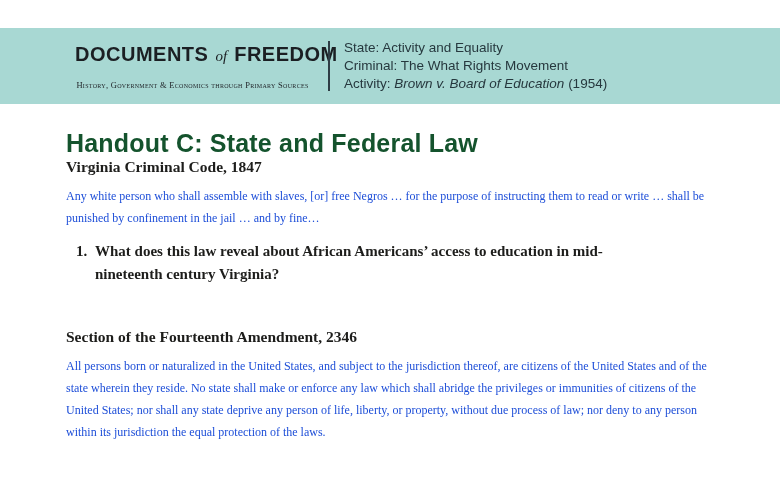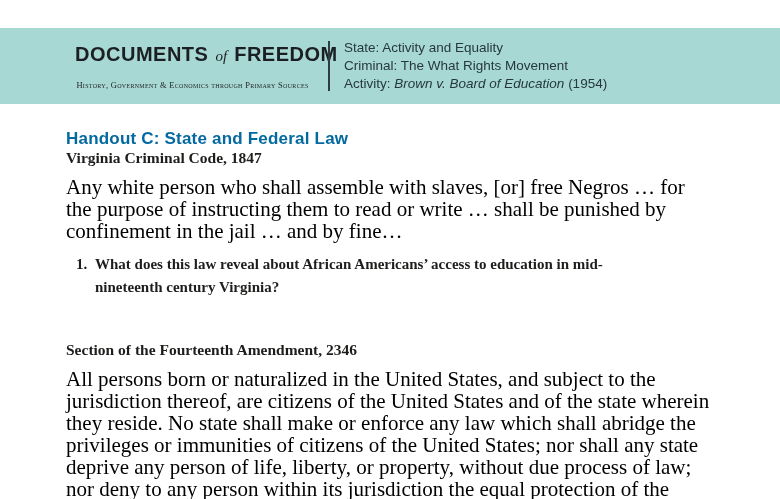--- a/index.html
+++ b/index.html
@@ -59,40 +59,40 @@
     color: #26383e;
   }
   .banner-info .italic { font-style: italic; }
   
   .content {
     padding: 0 66px;
     color: #1d1d1b;
   }
   .page-title {
     margin-top: 25px;
-    font-size: 17px;
+    font-size: 25px;
     font-weight: 700;
     letter-spacing: 0.2px;
-    color: #0369a1;
+    color: #14532d;
     font-family: "Liberation Sans", sans-serif;
   }
   .section-heading {
     font-family: "Liberation Serif", serif;
     font-weight: 700;
     font-size: 15.5px;
     color: #1d1d1b;
   }
   .section-heading.first { }
   .section-heading.second { margin-top: 42px; }
   .body-para {
     font-family: "Liberation Serif", serif;
-    font-size: 21px;
+    font-size: 12px;
     line-height: 22px;
     margin-top: 9px;
-    color: #000000;
+    color: #1d4ed8;
   }
   .question {
     display: flex;
     margin-top: 11px;
     font-family: "Liberation Serif", serif;
     font-weight: 700;
     font-size: 15px;
     line-height: 23px;
     color: #1d1d1b;
   }

